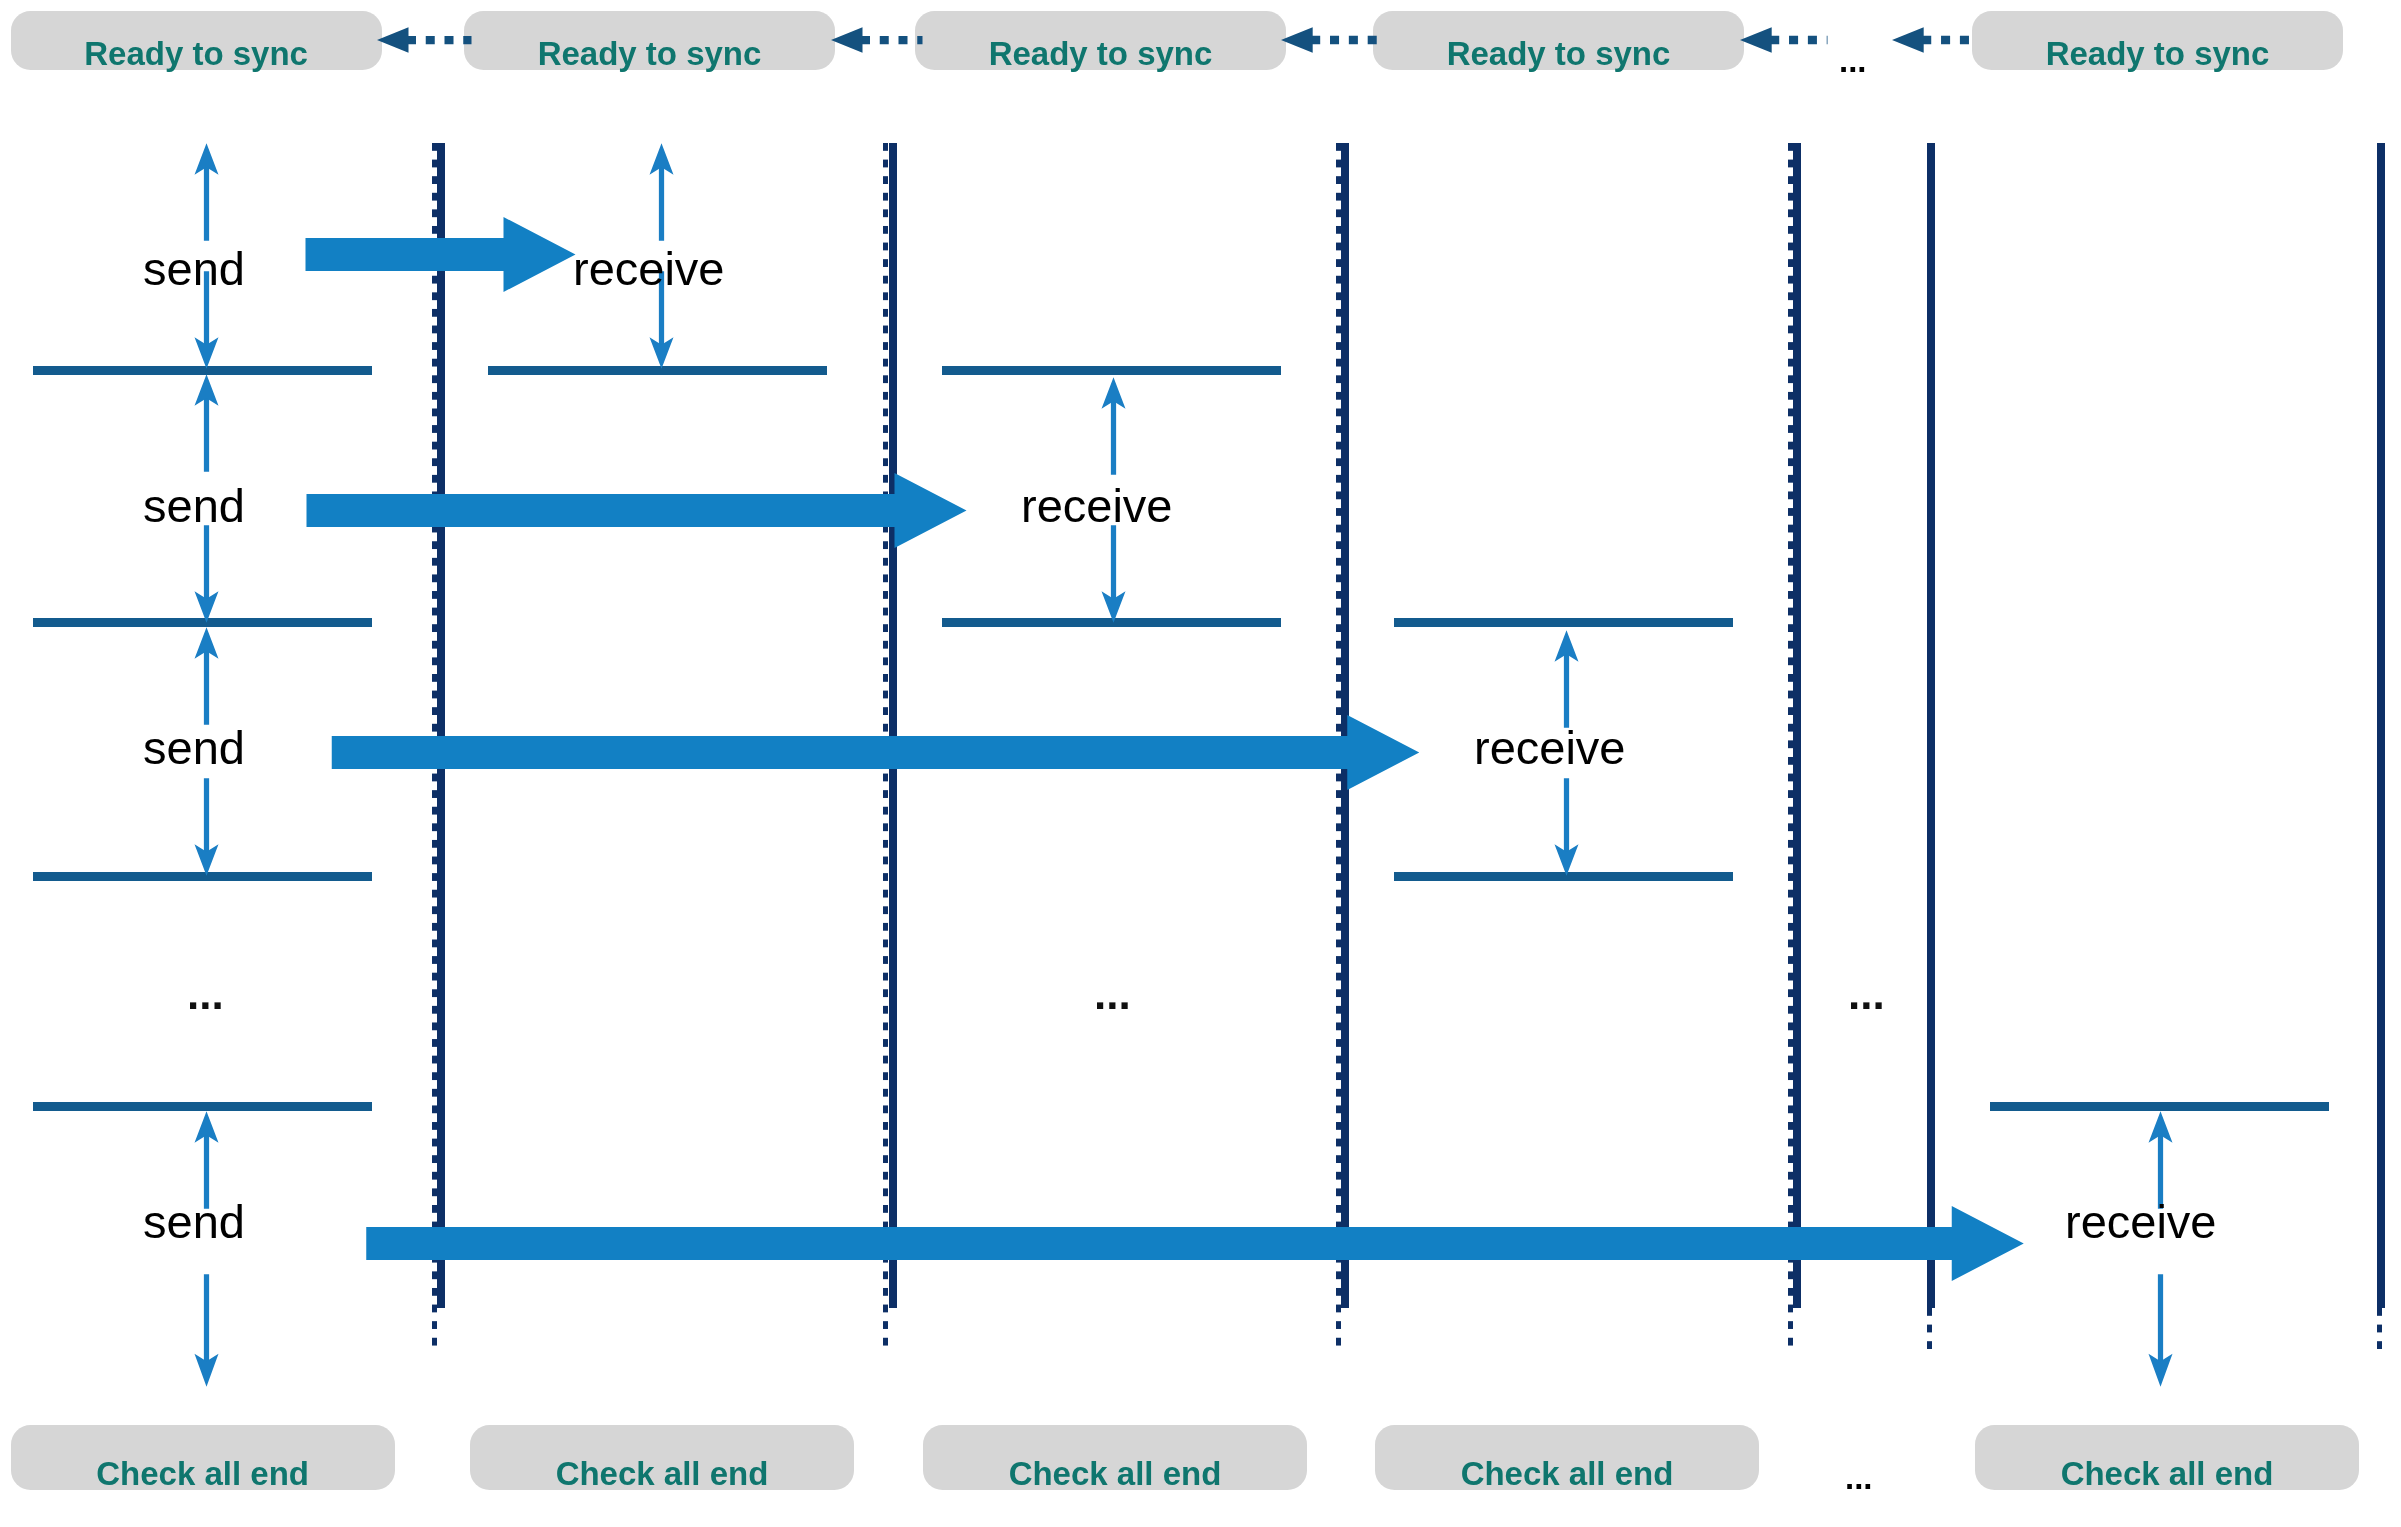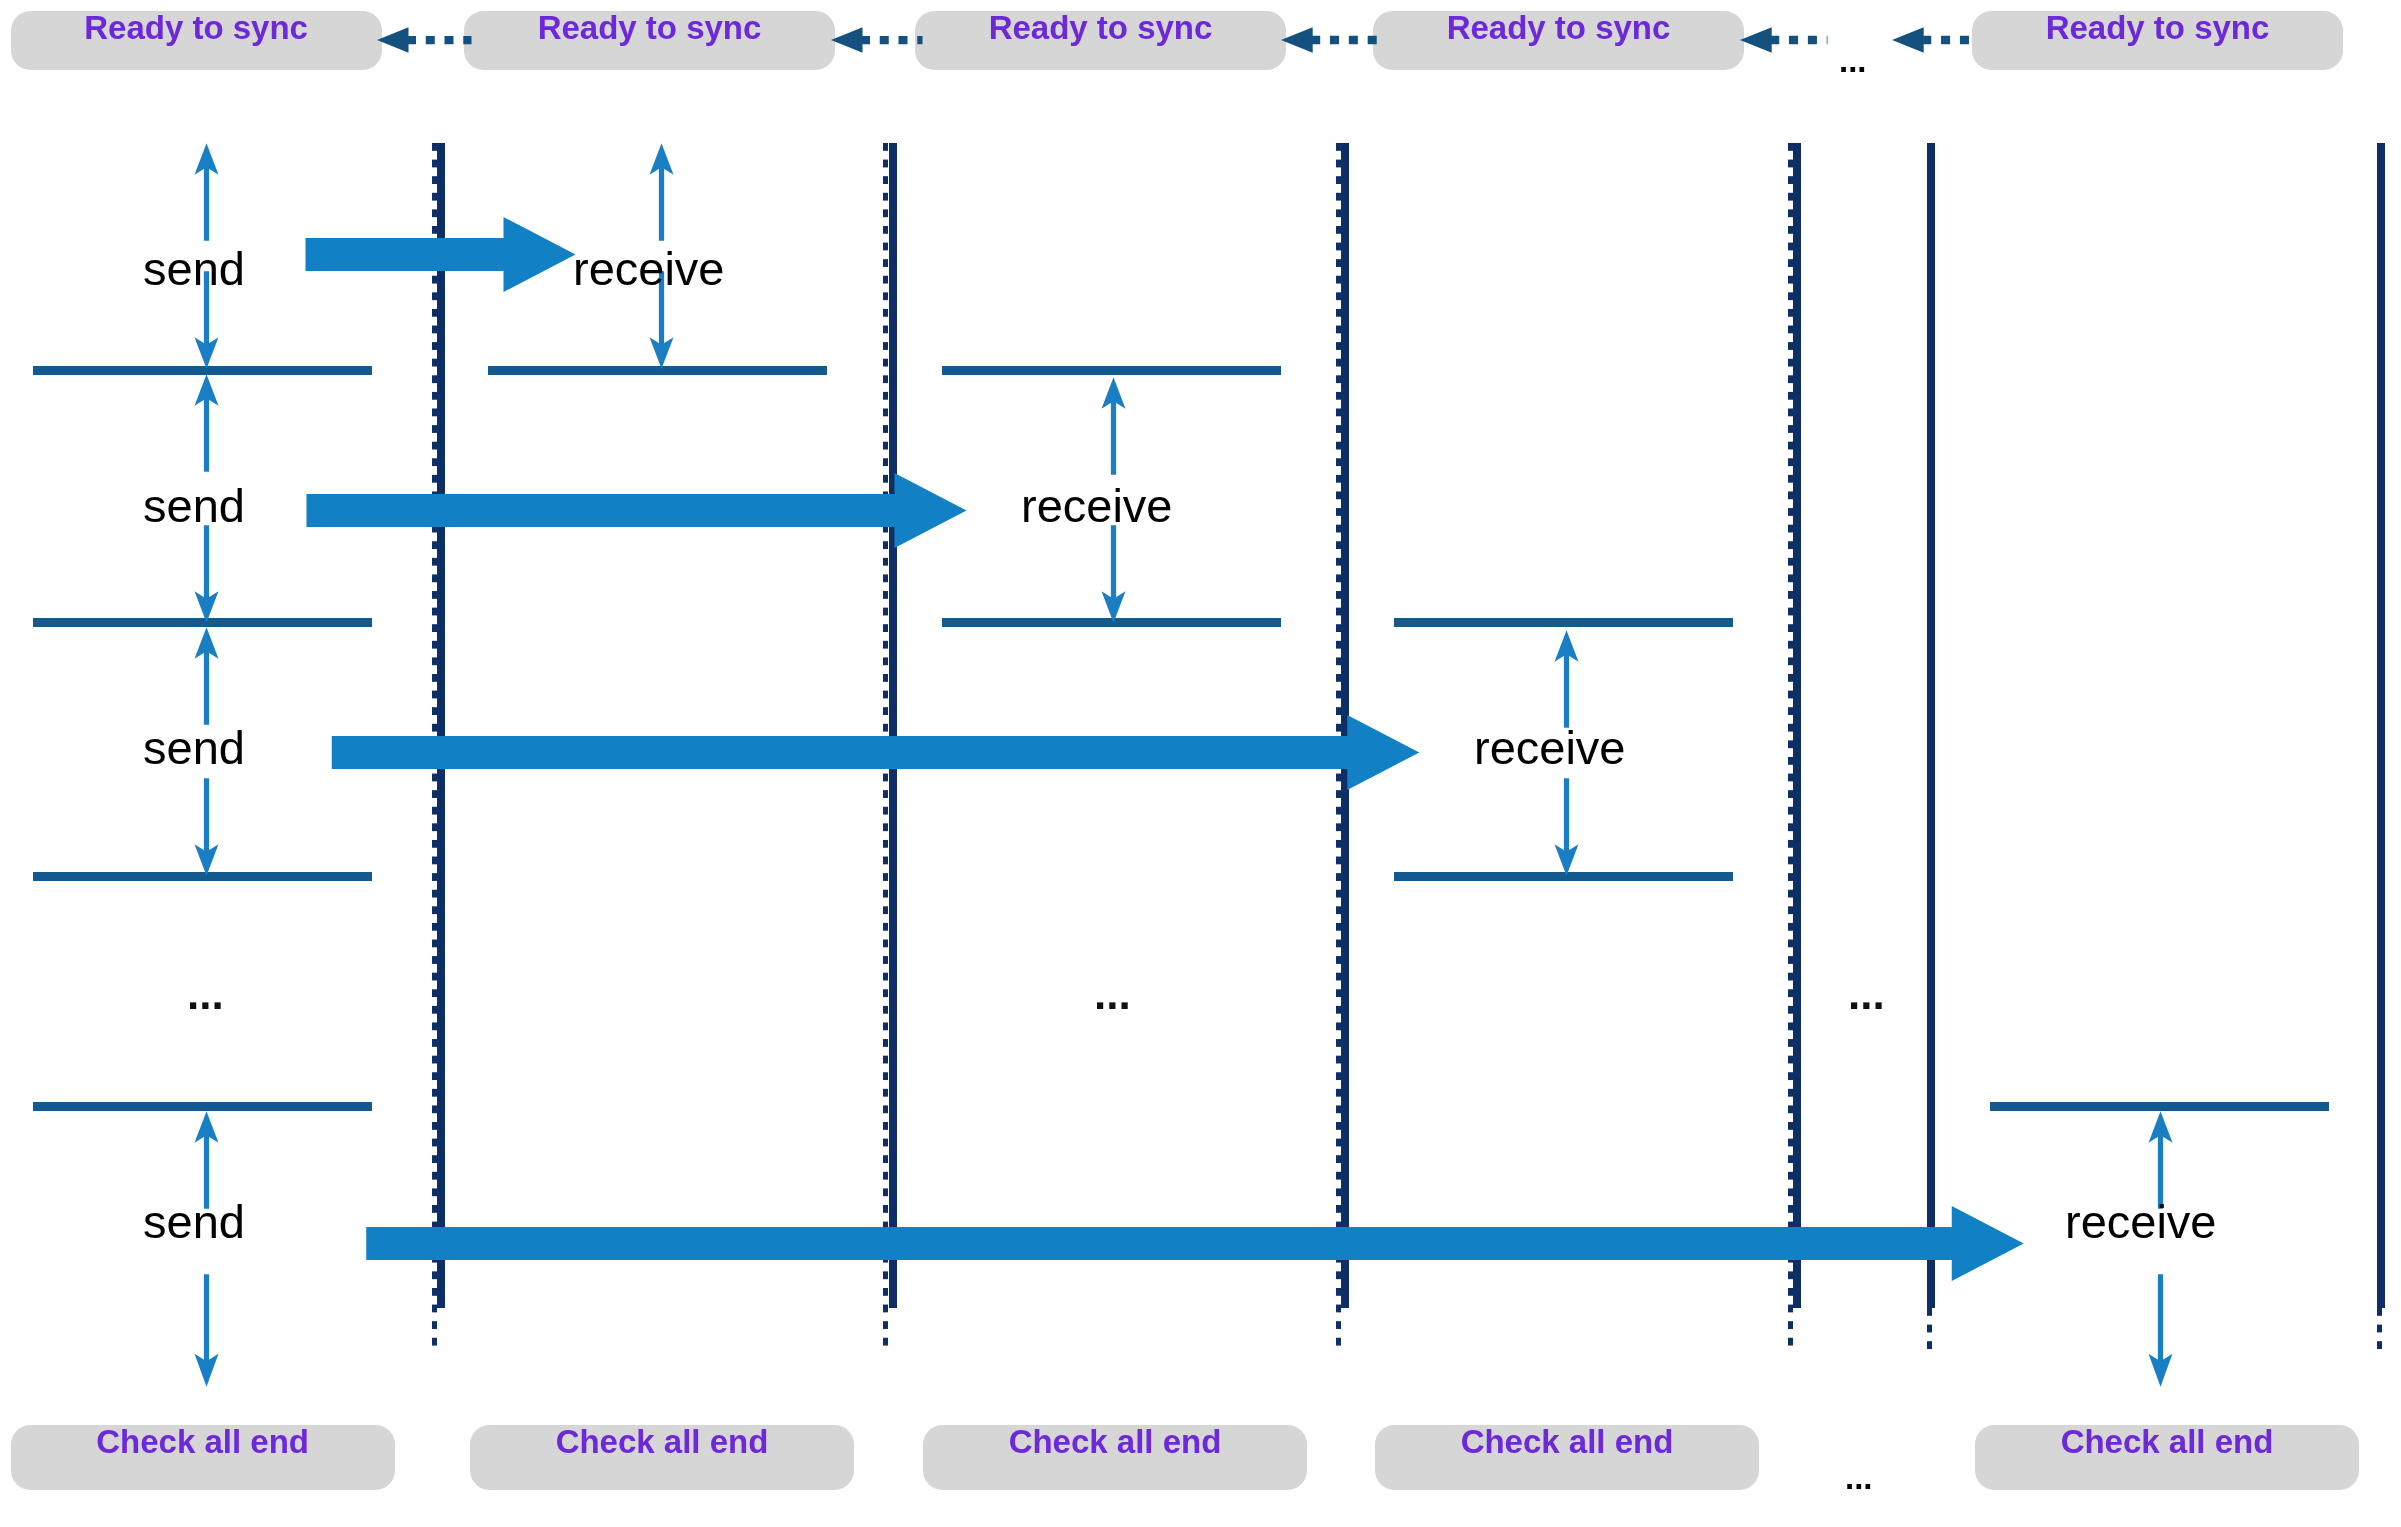--- a/index.html
+++ b/index.html
@@ -16,24 +16,24 @@
     height: 1527px;
     background: #ffffff;
     overflow: hidden;
   }
   
   .state-box {
     position: absolute;
     background: #d6d6d6;
     border-radius: 19.6px;
     display: flex;
-    align-items: flex-start;
+    align-items: flex-end;
     justify-content: center;
     font-weight: bold;
-    color: #6d28d9;
+    color: #0f766e;
     box-sizing: border-box;
   }
   .state-box .label {
     white-space: nowrap;
     line-height: 1;
   }
   
   .ellipsis {
     position: absolute;
     color: #000000;

